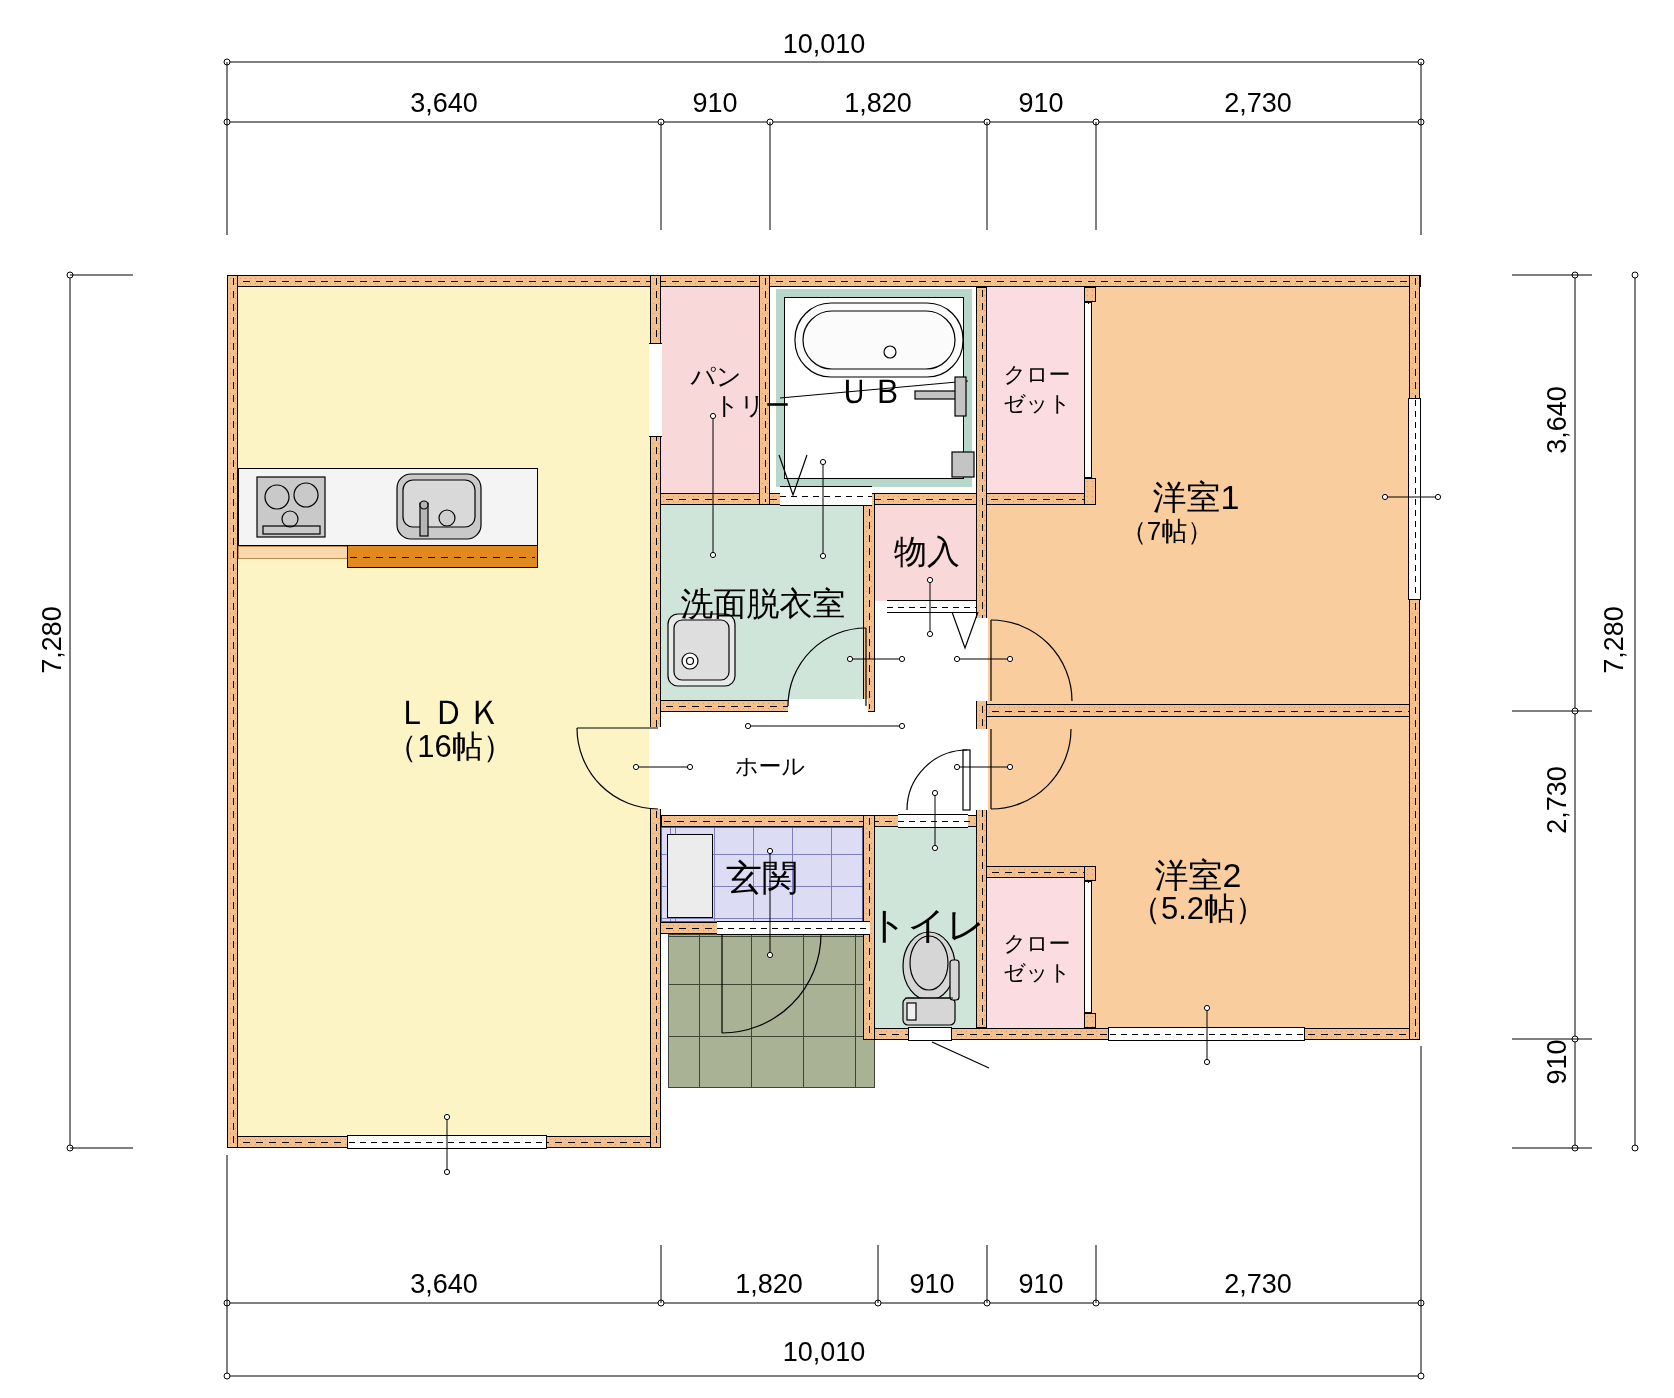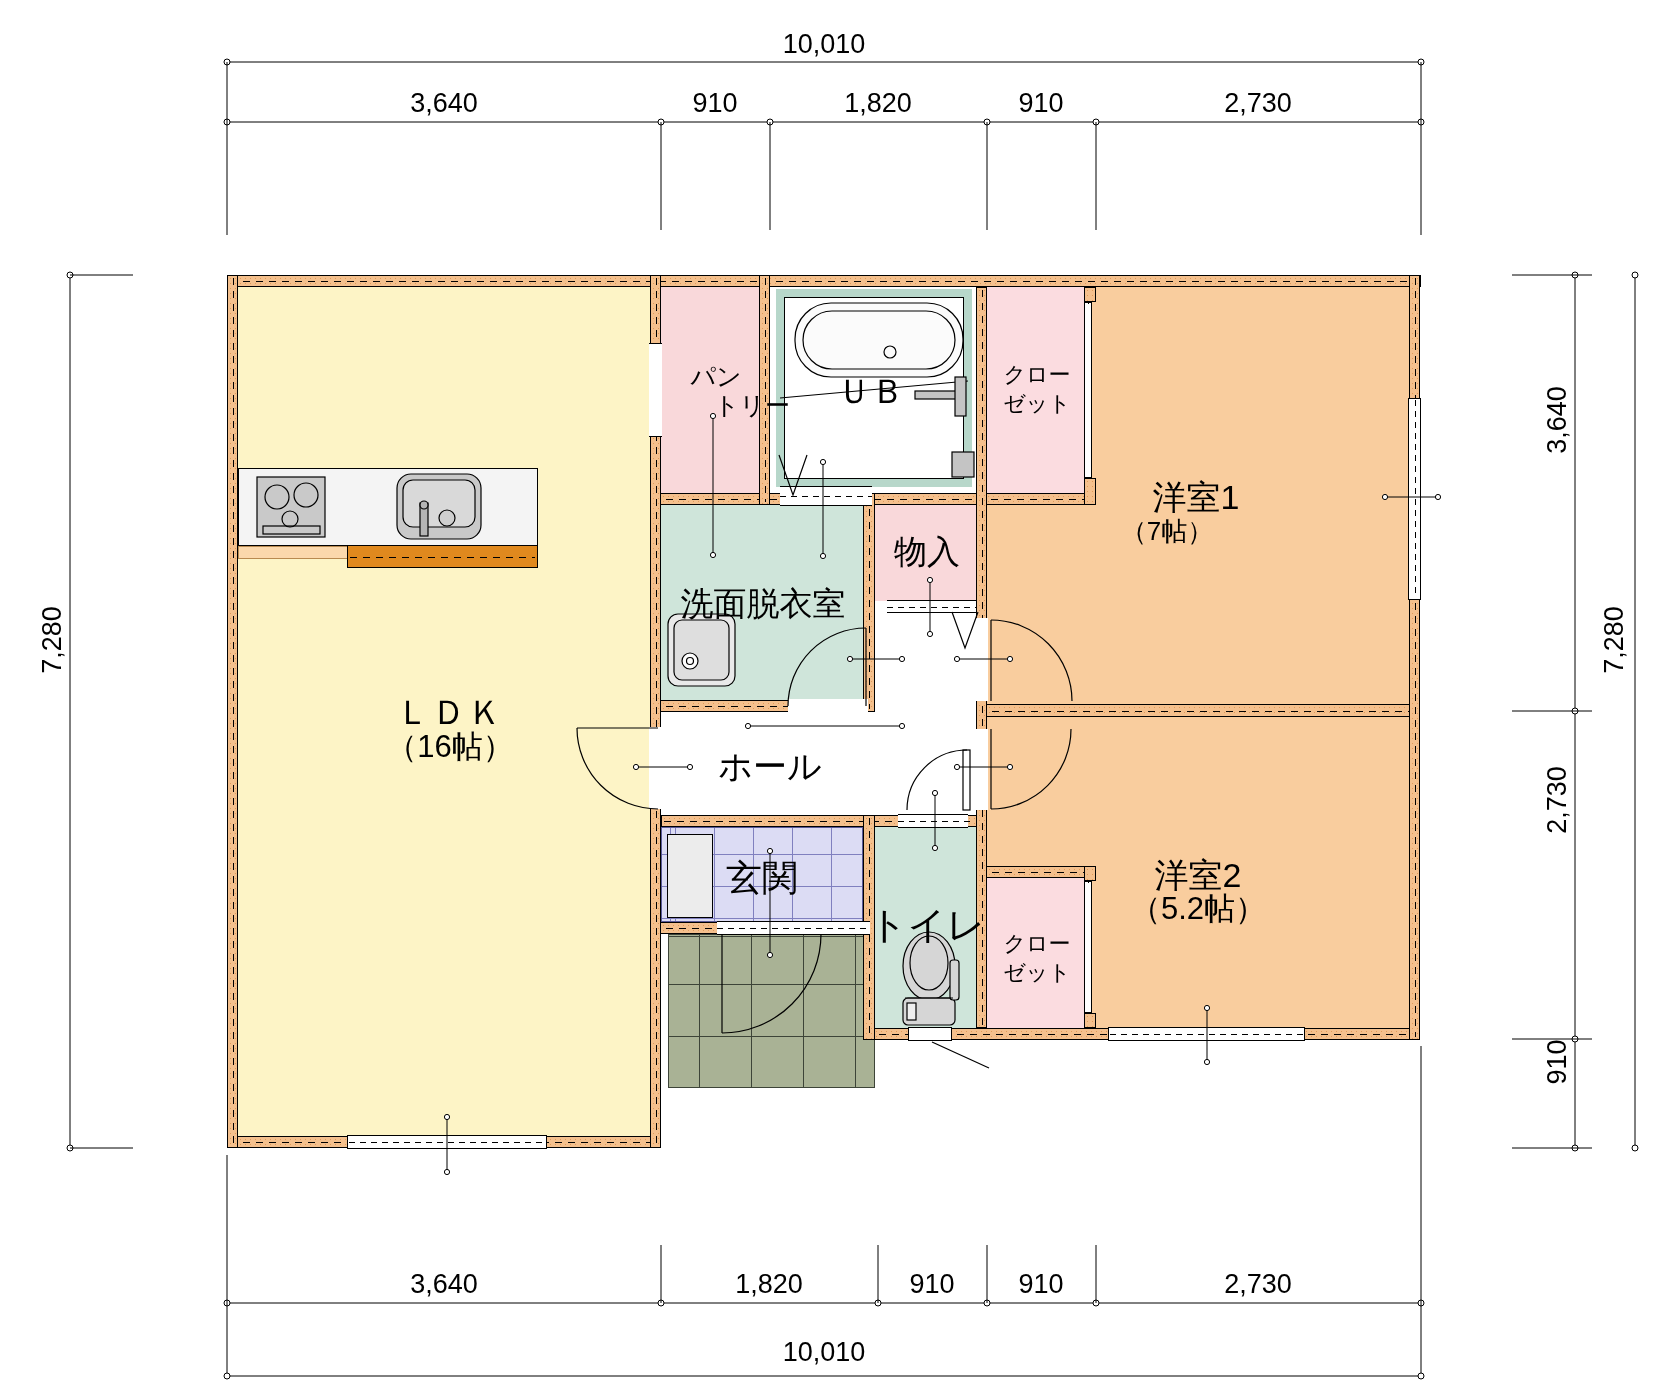--- a/index.html
+++ b/index.html
@@ -303,21 +303,21 @@
 
   <div class="lbl" style="left:450px;top:712px;font-size:34px;letter-spacing:2px;">ＬＤＫ</div>
   <div class="lbl" style="left:450px;top:746px;font-size:31px;">（16帖）</div>
   <div class="lbl" style="left:1196px;top:497px;font-size:34px;">洋室1</div>
   <div class="lbl" style="left:1167px;top:531px;font-size:26px;">（7帖）</div>
   <div class="lbl" style="left:1198px;top:875px;font-size:34px;">洋室2</div>
   <div class="lbl" style="left:1198px;top:908px;font-size:31px;">（5.2帖）</div>
   <div class="lbl" style="left:763px;top:603px;font-size:33px;">洗面脱衣室</div>
   <div class="lbl" style="left:871px;top:391px;font-size:34px;">ＵＢ</div>
   <div class="lbl" style="left:927px;top:551px;font-size:33px;">物入</div>
-  <div class="lbl" style="left:770px;top:766px;font-size:34px;">ホール</div>
+  <div class="lbl" style="left:770px;top:766px;font-size:23px;">ホール</div>
   <div class="lbl" style="left:762px;top:878px;font-size:36px;">玄関</div>
   <div class="lbl" style="left:927px;top:925px;font-size:38px;">トイレ</div>
   <div class="lbl" style="left:716px;top:376px;font-size:25px;">パン</div>
   <div class="lbl" style="left:752px;top:405px;font-size:25px;">トリー</div>
   <div class="lbl" style="left:1037px;top:375px;font-size:22px;">クロー</div>
   <div class="lbl" style="left:1037px;top:404px;font-size:22px;">ゼット</div>
   <div class="lbl" style="left:1037px;top:944px;font-size:22px;">クロー</div>
   <div class="lbl" style="left:1037px;top:973px;font-size:22px;">ゼット</div>
 
 </div>

